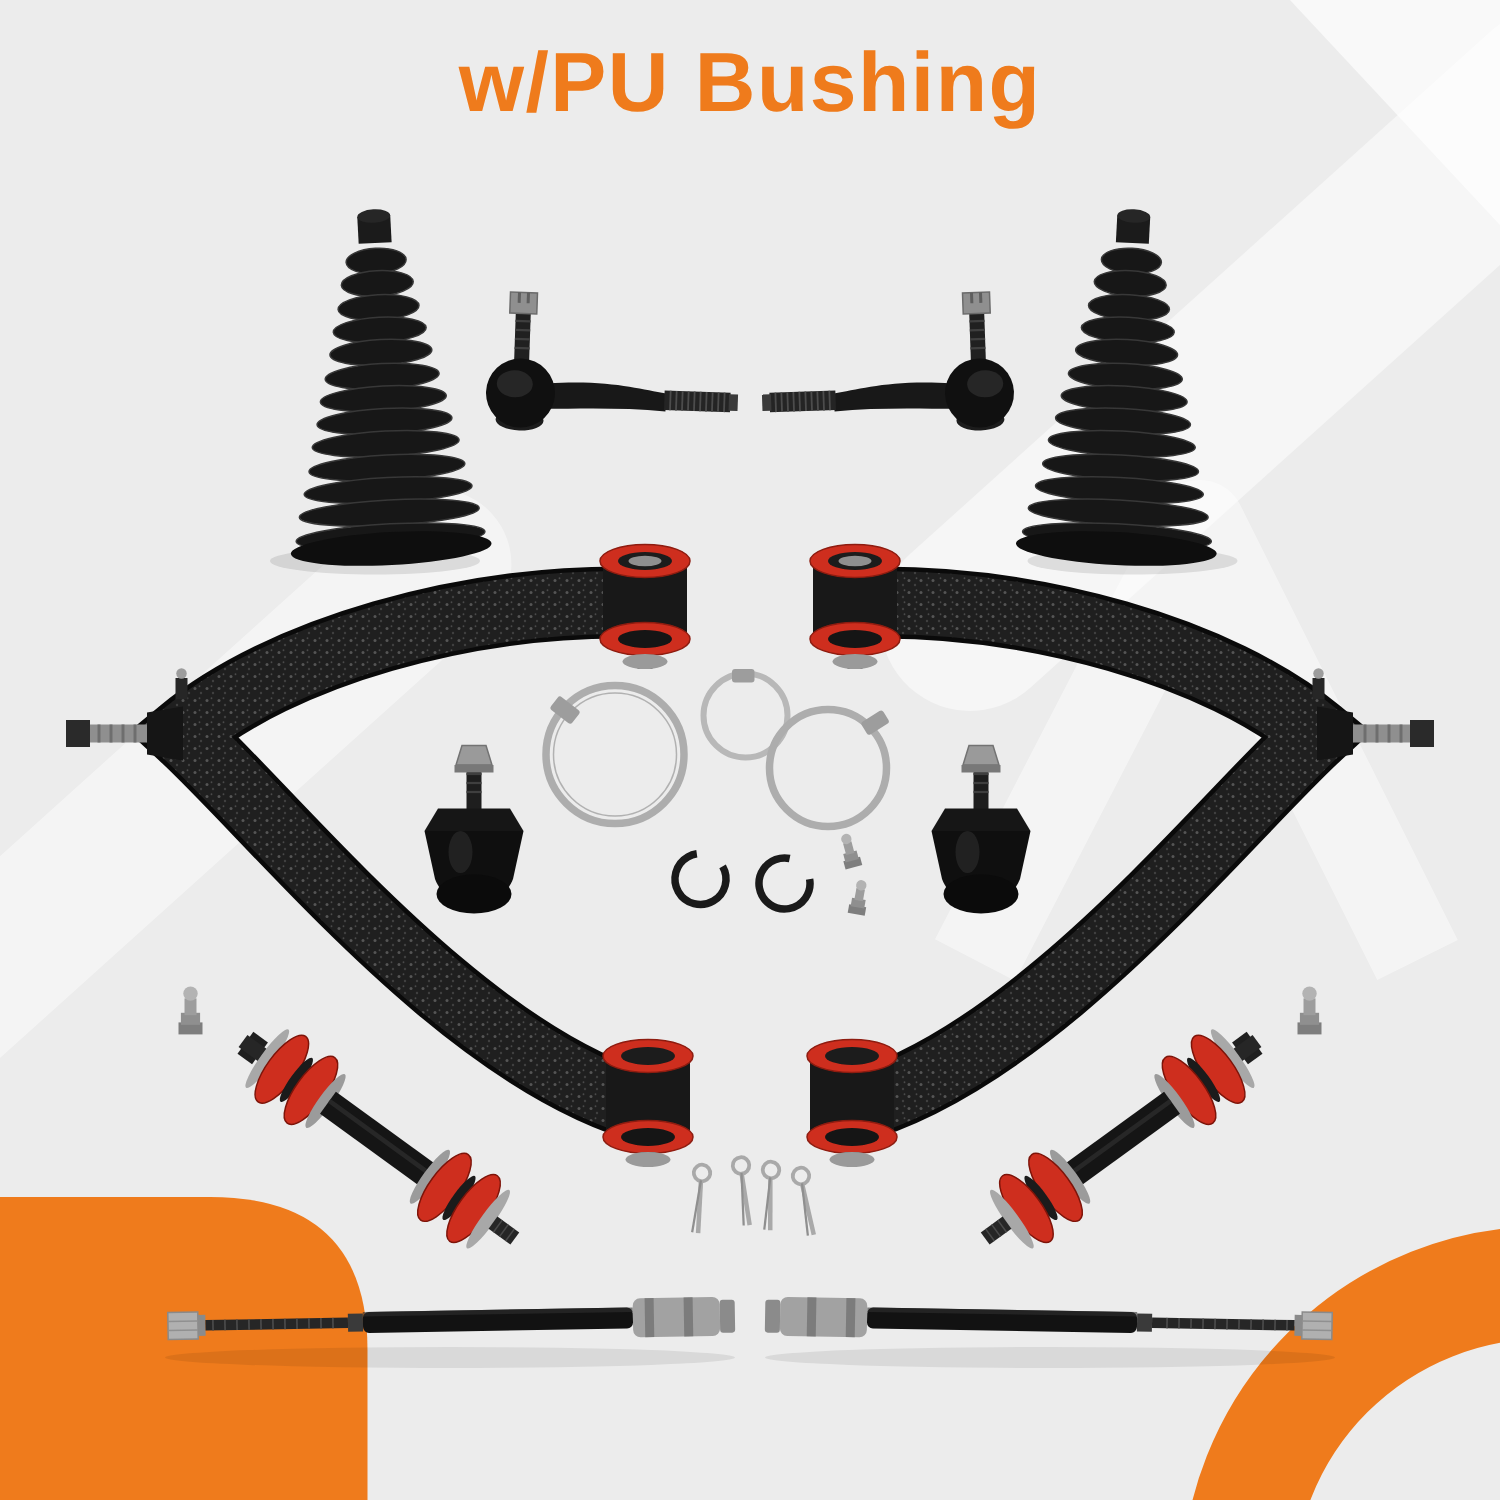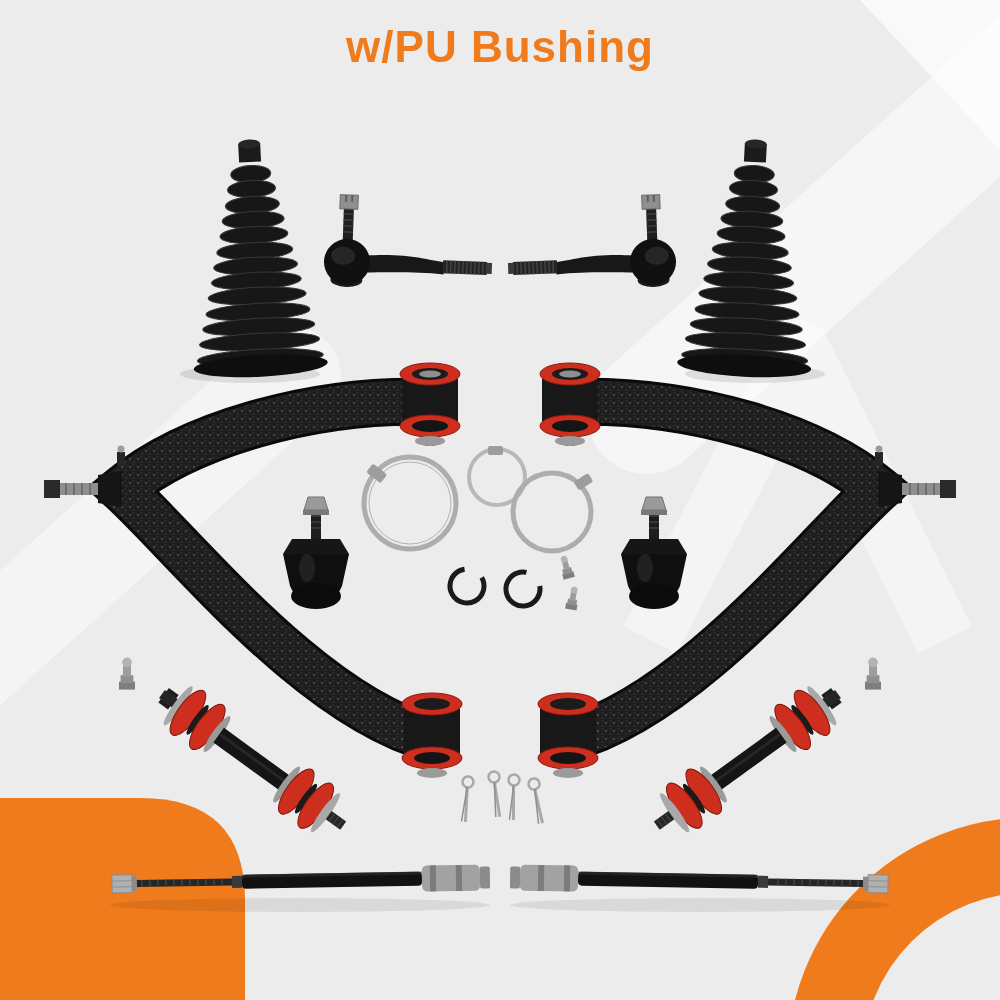--- a/index.html
+++ b/index.html
@@ -8,21 +8,21 @@
     width:1000px;height:1000px;
     background:var(--background,#ECECEC);
     overflow:hidden;
     font-family:"Liberation Sans", sans-serif;
   }
   .title{
     position:absolute;
     top:22px;left:0;width:100%;
     margin:0;
     text-align:center;
-    font-size:44px;
+    font-size:56px;
     font-weight:bold;
     letter-spacing:1px;
     color:var(--accent,#EF7B1C);
     z-index:5;
   }
   svg.scene{position:absolute;left:0;top:0;}
 </style>
 </head>
 <body>
 

